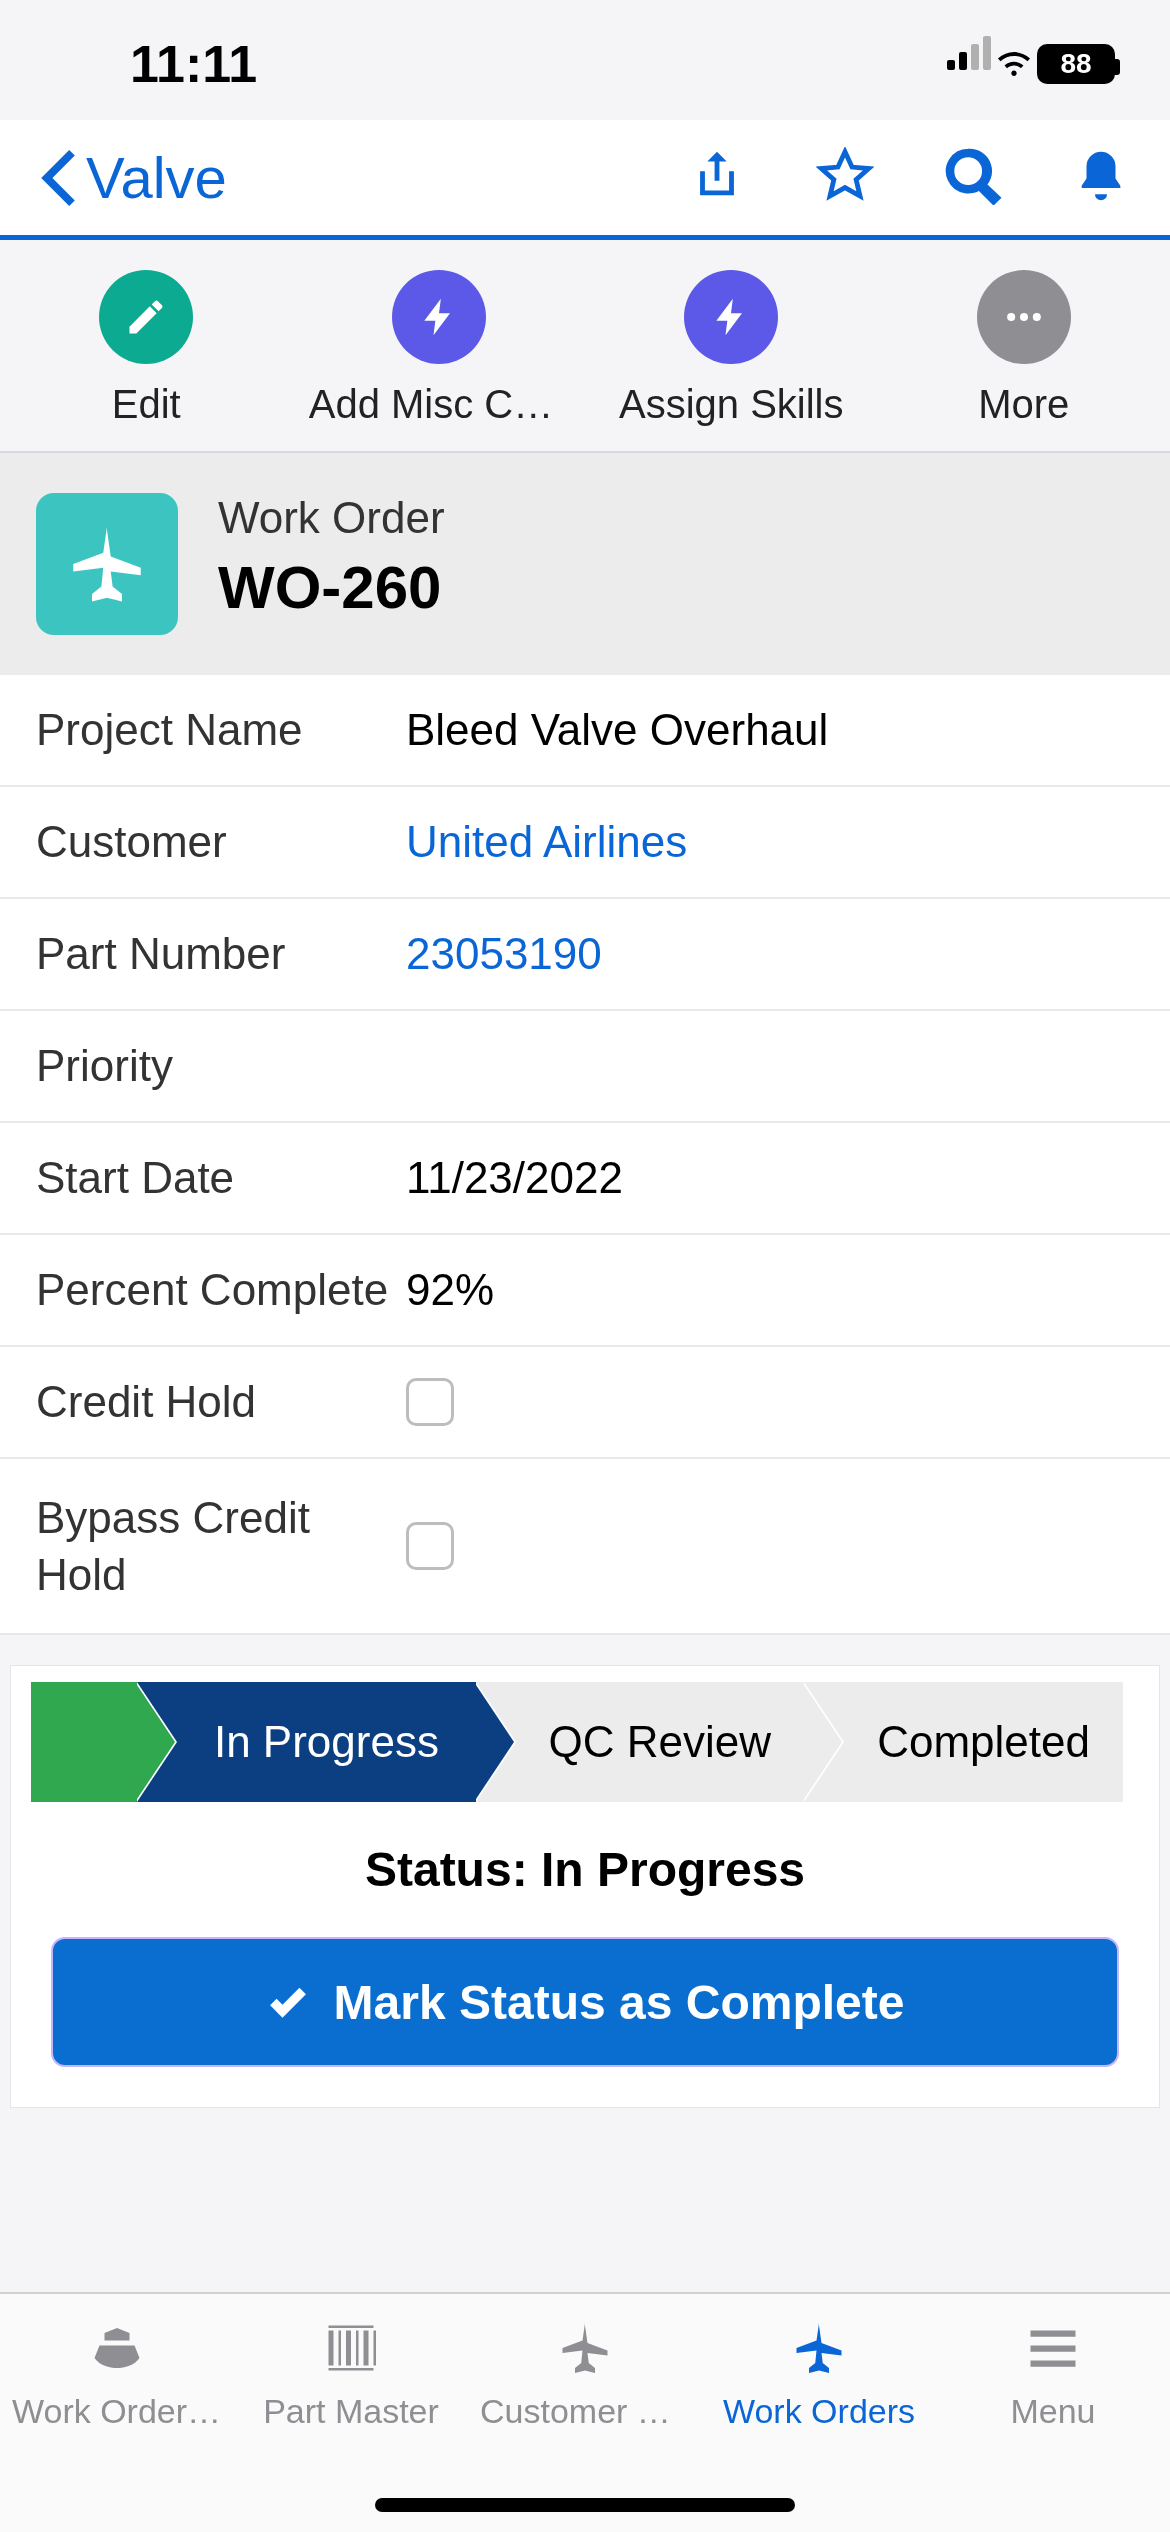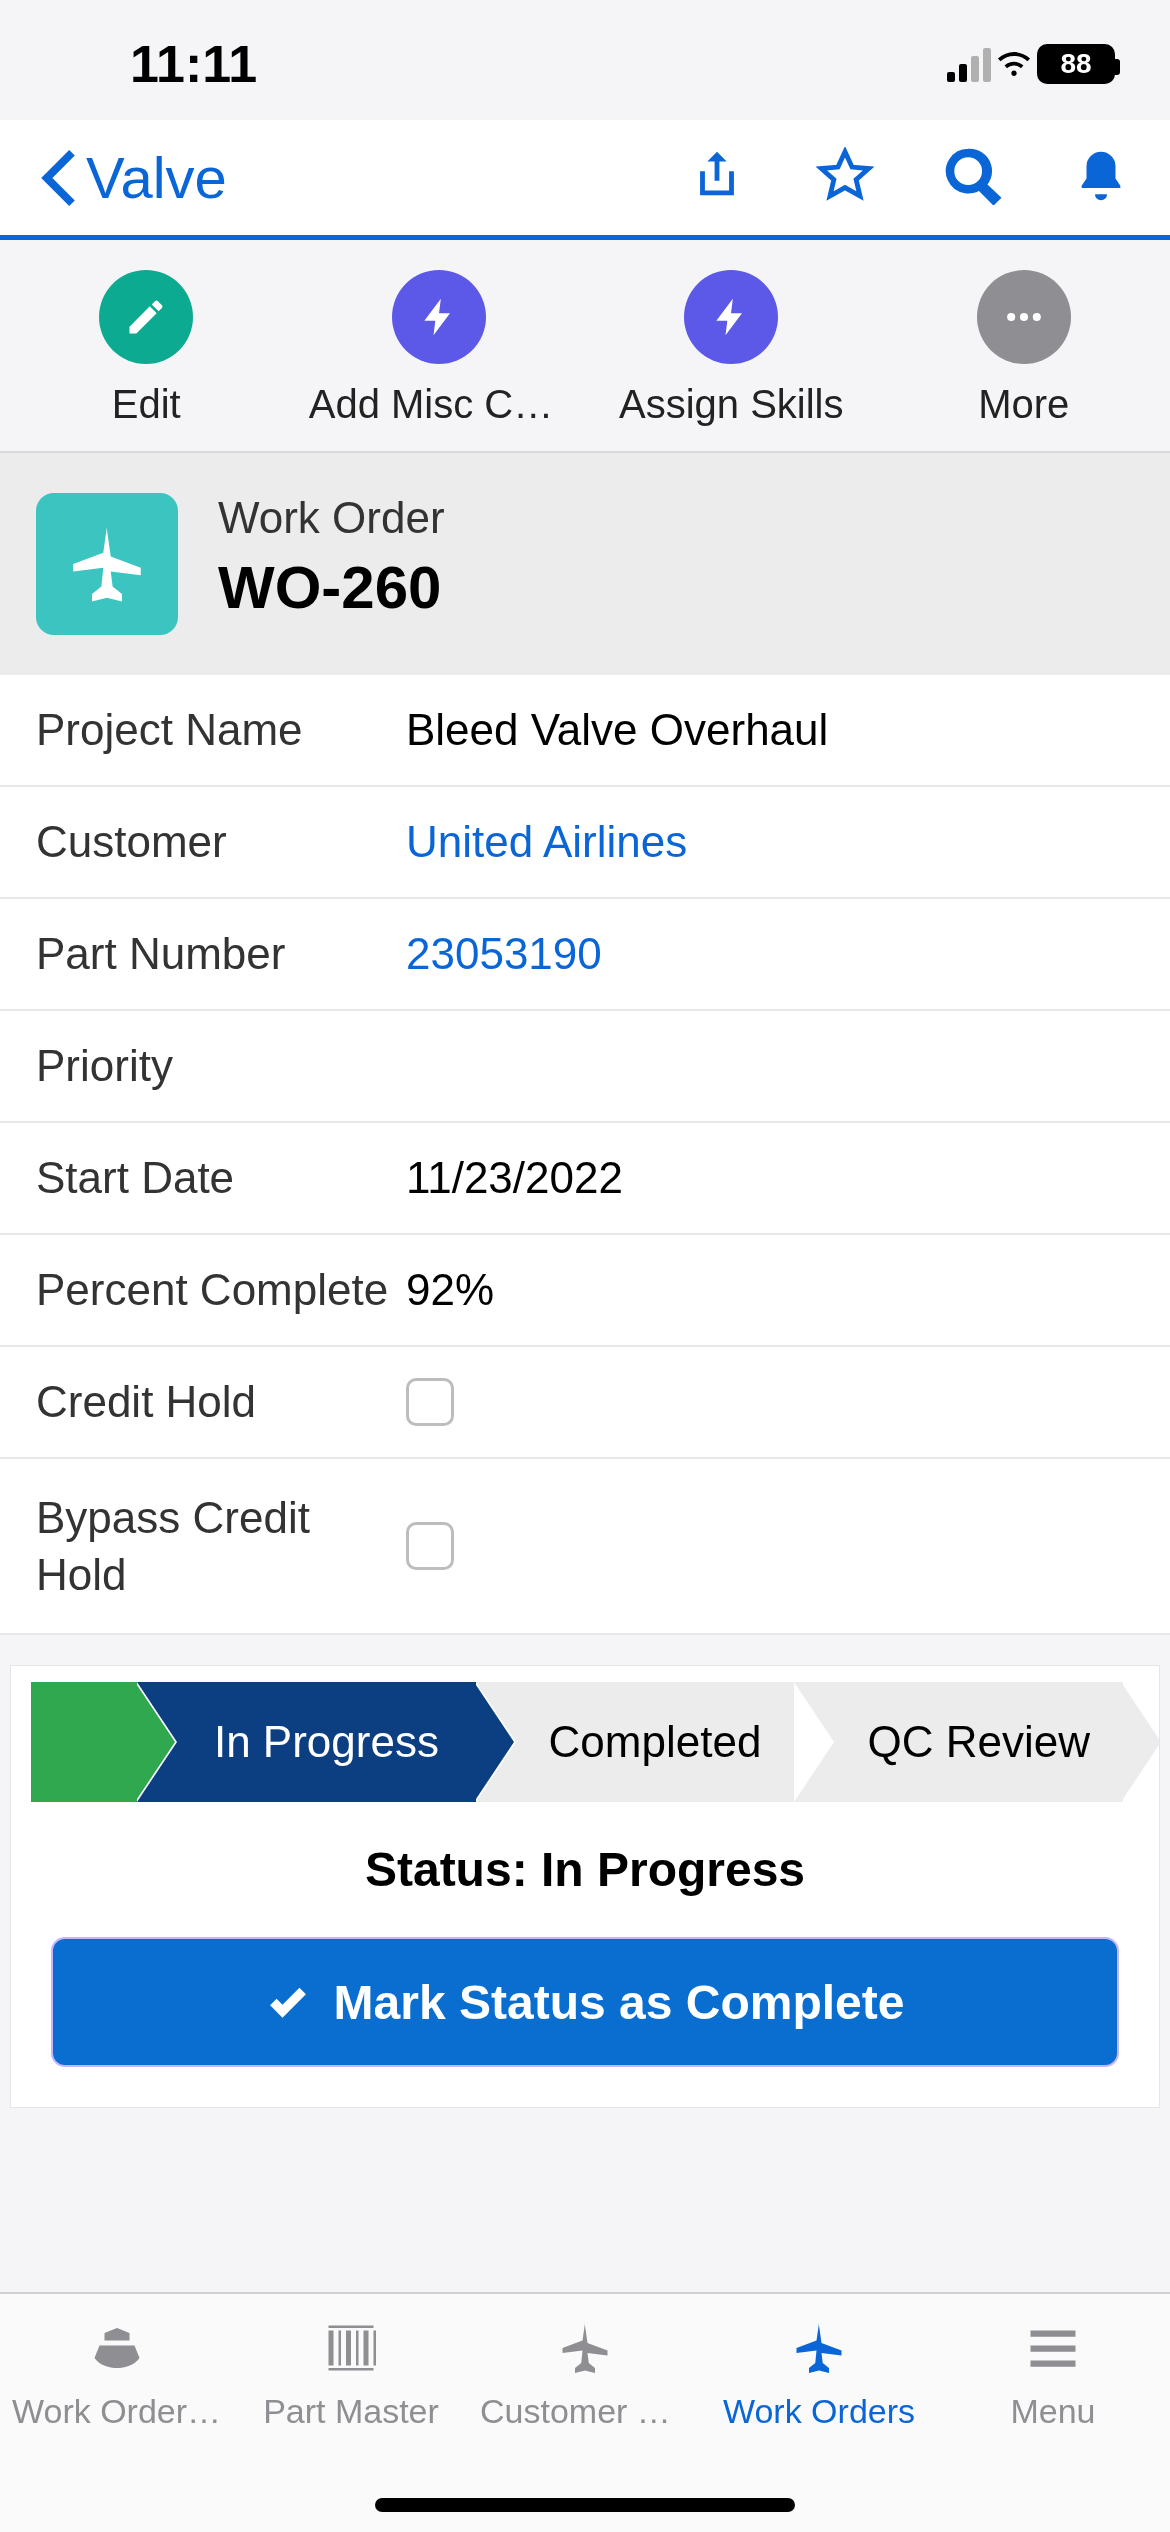--- a/index.html
+++ b/index.html
@@ -1,21 +1,21 @@
 <!DOCTYPE html>
 <html><head>
 <meta charset="utf-8">
 <style>
   * { box-sizing: border-box; margin: 0; padding: 0; }
   html, body { width: 1170px; height: 2532px; font-family: -apple-system, "Helvetica Neue", Arial, sans-serif; background: #f5f5f7; color: #000; overflow: hidden; }
   .screen { width: 1170px; height: 2532px; position: relative; background: #f5f5f7; display: flex; flex-direction: column; }
 
   
   .status-bar { height: 120px; display: flex; align-items: center; justify-content: space-between; padding: 8px 55px 0 130px; font-size: 52px; font-weight: 600; }
-  .status-right { display: flex; align-items: center; }
+  .status-right { display: flex; }
   .battery-box { display:flex; align-items:center; gap:4px; }
   .battery { width: 78px; height:40px; border:3px solid #000; border-radius:10px; position:relative; display:flex; align-items:center; justify-content:center; font-size:28px; font-weight:700; background:#000; color:#fff;}
   .battery::after { content:""; position:absolute; right:-8px; top:12px; width:6px; height:16px; background:#000; border-radius:0 3px 3px 0;}
   .signal-bars { display:flex; align-items:flex-end; gap:4px; height:36px;}
   .signal-bars span { width:8px; background:#000; border-radius:2px;}
   .signal-bars .dim { background:#b0b0b0;}
   .wifi-icon svg { width:46px; height:36px;}
 
   
   .nav-bar { height: 120px; background:#fff; display:flex; align-items:center; justify-content:space-between; padding:0 40px; border-bottom:5px solid #0a66d6;}
@@ -222,26 +222,26 @@
   </div>
 
   <div class="status-section">
     <div class="chevrons">
       <div class="chev green">
           <span class="inner"></span>
         </div>
       <div class="chev blue">
           <span class="inner">In Progress</span>
         </div>
+      <div class="chev grey">
+          <span class="inner">QC Review</span>
+        </div>
       <div class="chev grey2">
           <span class="inner">Completed</span>
         </div>
-      <div class="chev grey">
-          <span class="inner">QC Review</span>
-        </div>
     </div>
     <div class="status-label">Status: In Progress</div>
     <div class="big-button">
       <svg viewBox="0 0 24 24">
           <path d="M4 12l5 5L20 6"></path>
         </svg>
       <span>Mark Status as Complete</span>
     </div>
   </div>
 

